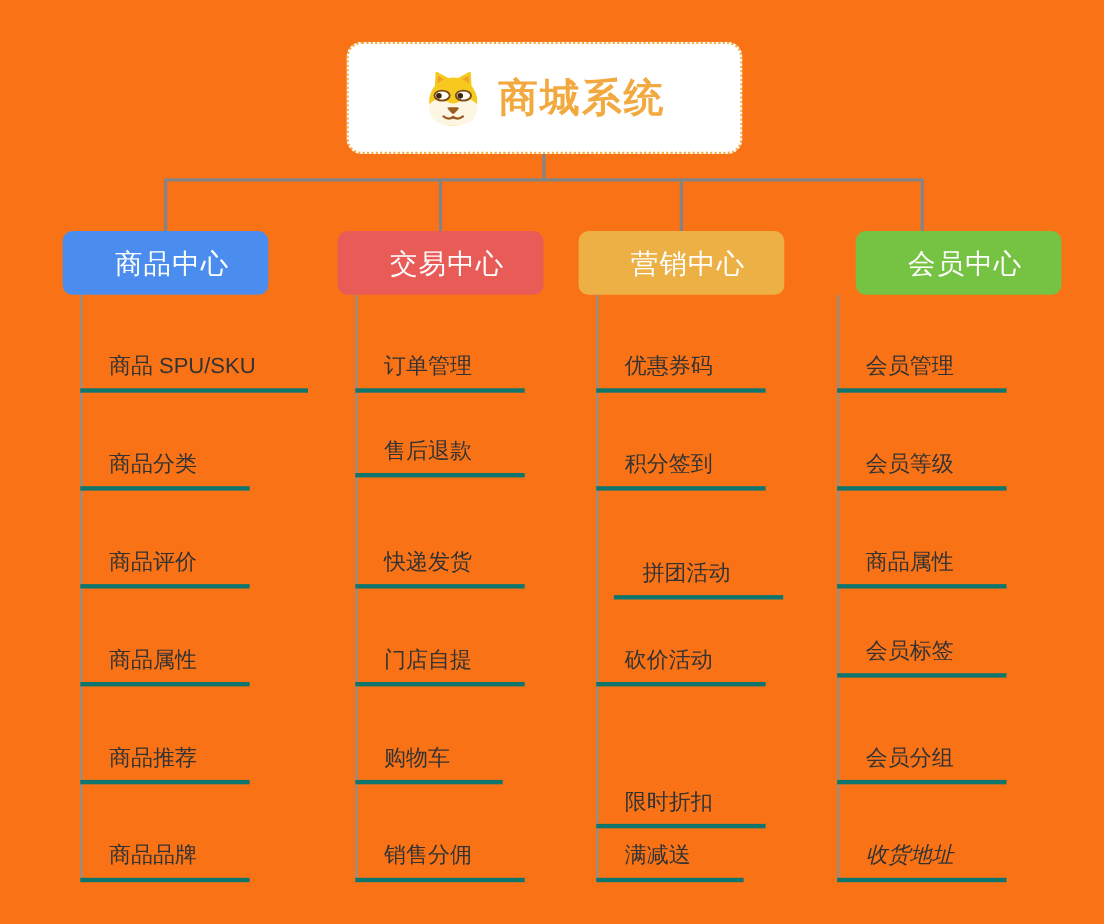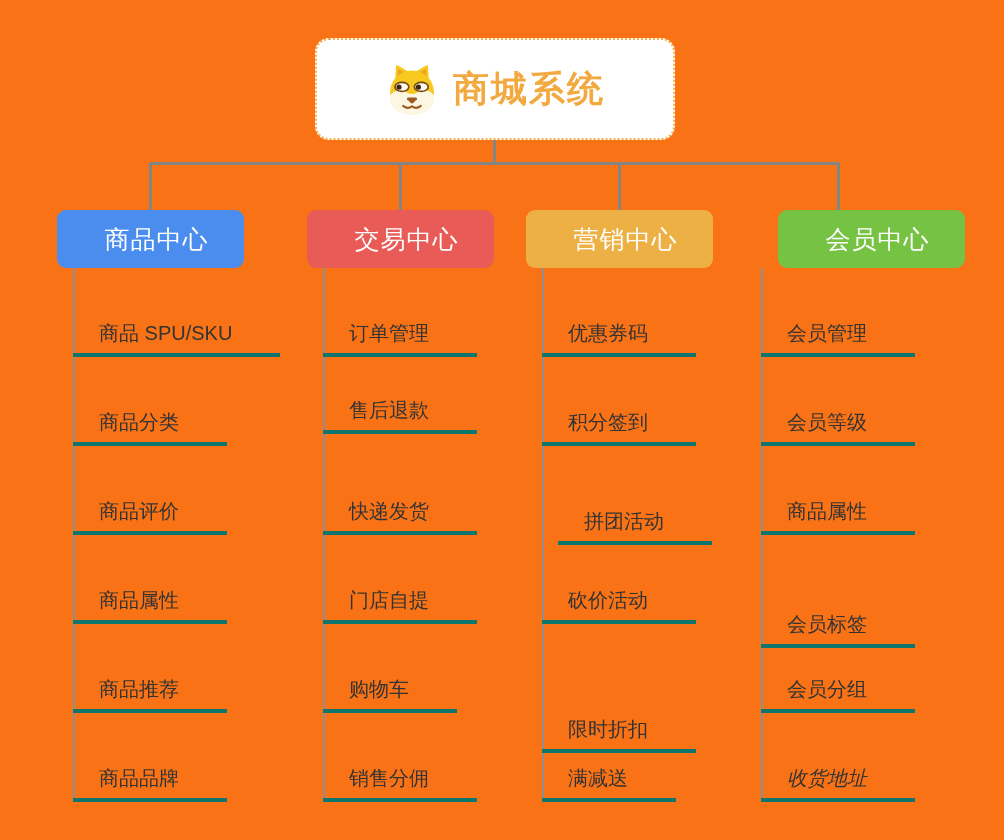--- a/index.html
+++ b/index.html
@@ -141,17 +141,17 @@
       <div class="child-node" style="left: 542px; top: 717px;">限时折扣</div>
       <div class="child-node" style="left: 542px; top: 766px;">满减送</div>
       <div class="conn drop" style="left: 837px;"></div>
       <div class="branch-box" style="left: 745px; background: rgb(118, 194, 67); margin-left: 33px;">
         <span>会员中心</span>
       </div>
       <div class="trunk" style="left: 761px;"></div>
       <div class="child-node" style="left: 761px; top: 321px;">会员管理</div>
       <div class="child-node" style="left: 761px; top: 410px;">会员等级</div>
       <div class="child-node" style="left: 761px; top: 499px;">商品属性</div>
-      <div class="child-node" style="left: 761px; top: 612px;">会员标签</div>
+      <div class="child-node" style="left: 761px; top: 580px;">会员标签</div>
       <div class="child-node" style="left: 761px; top: 677px;">会员分组</div>
       <div class="child-node" style="left: 761px; top: 766px; font-style: italic;">收货地址</div>
     </div>
 </div>
 
 </body></html>

